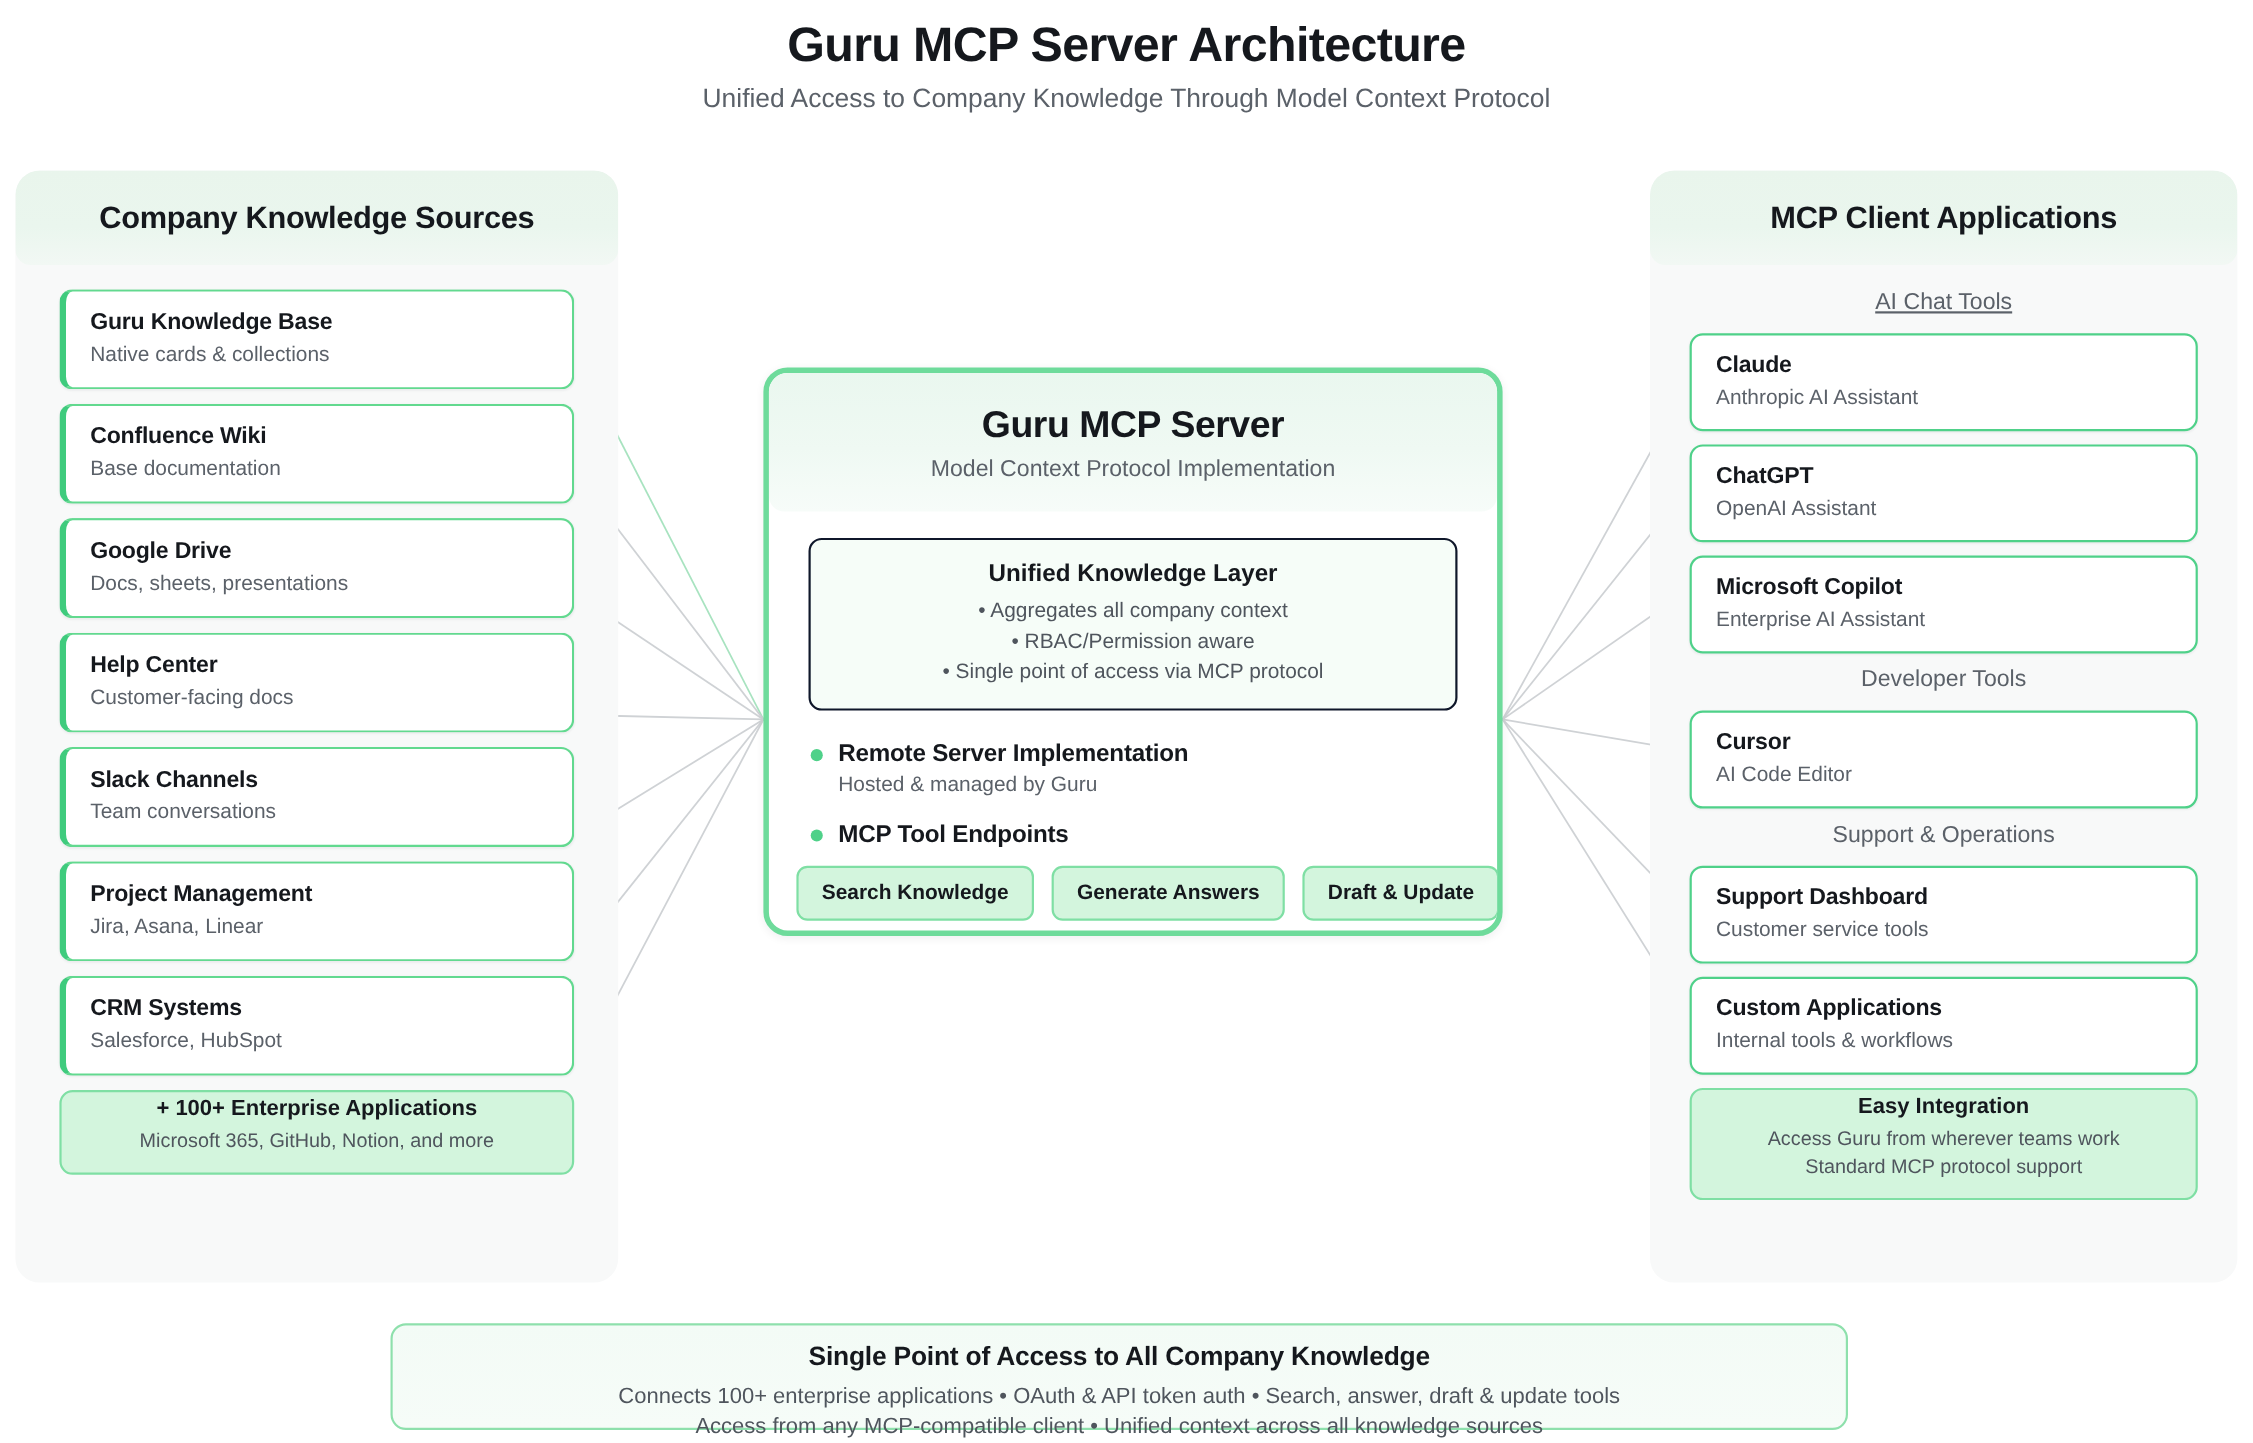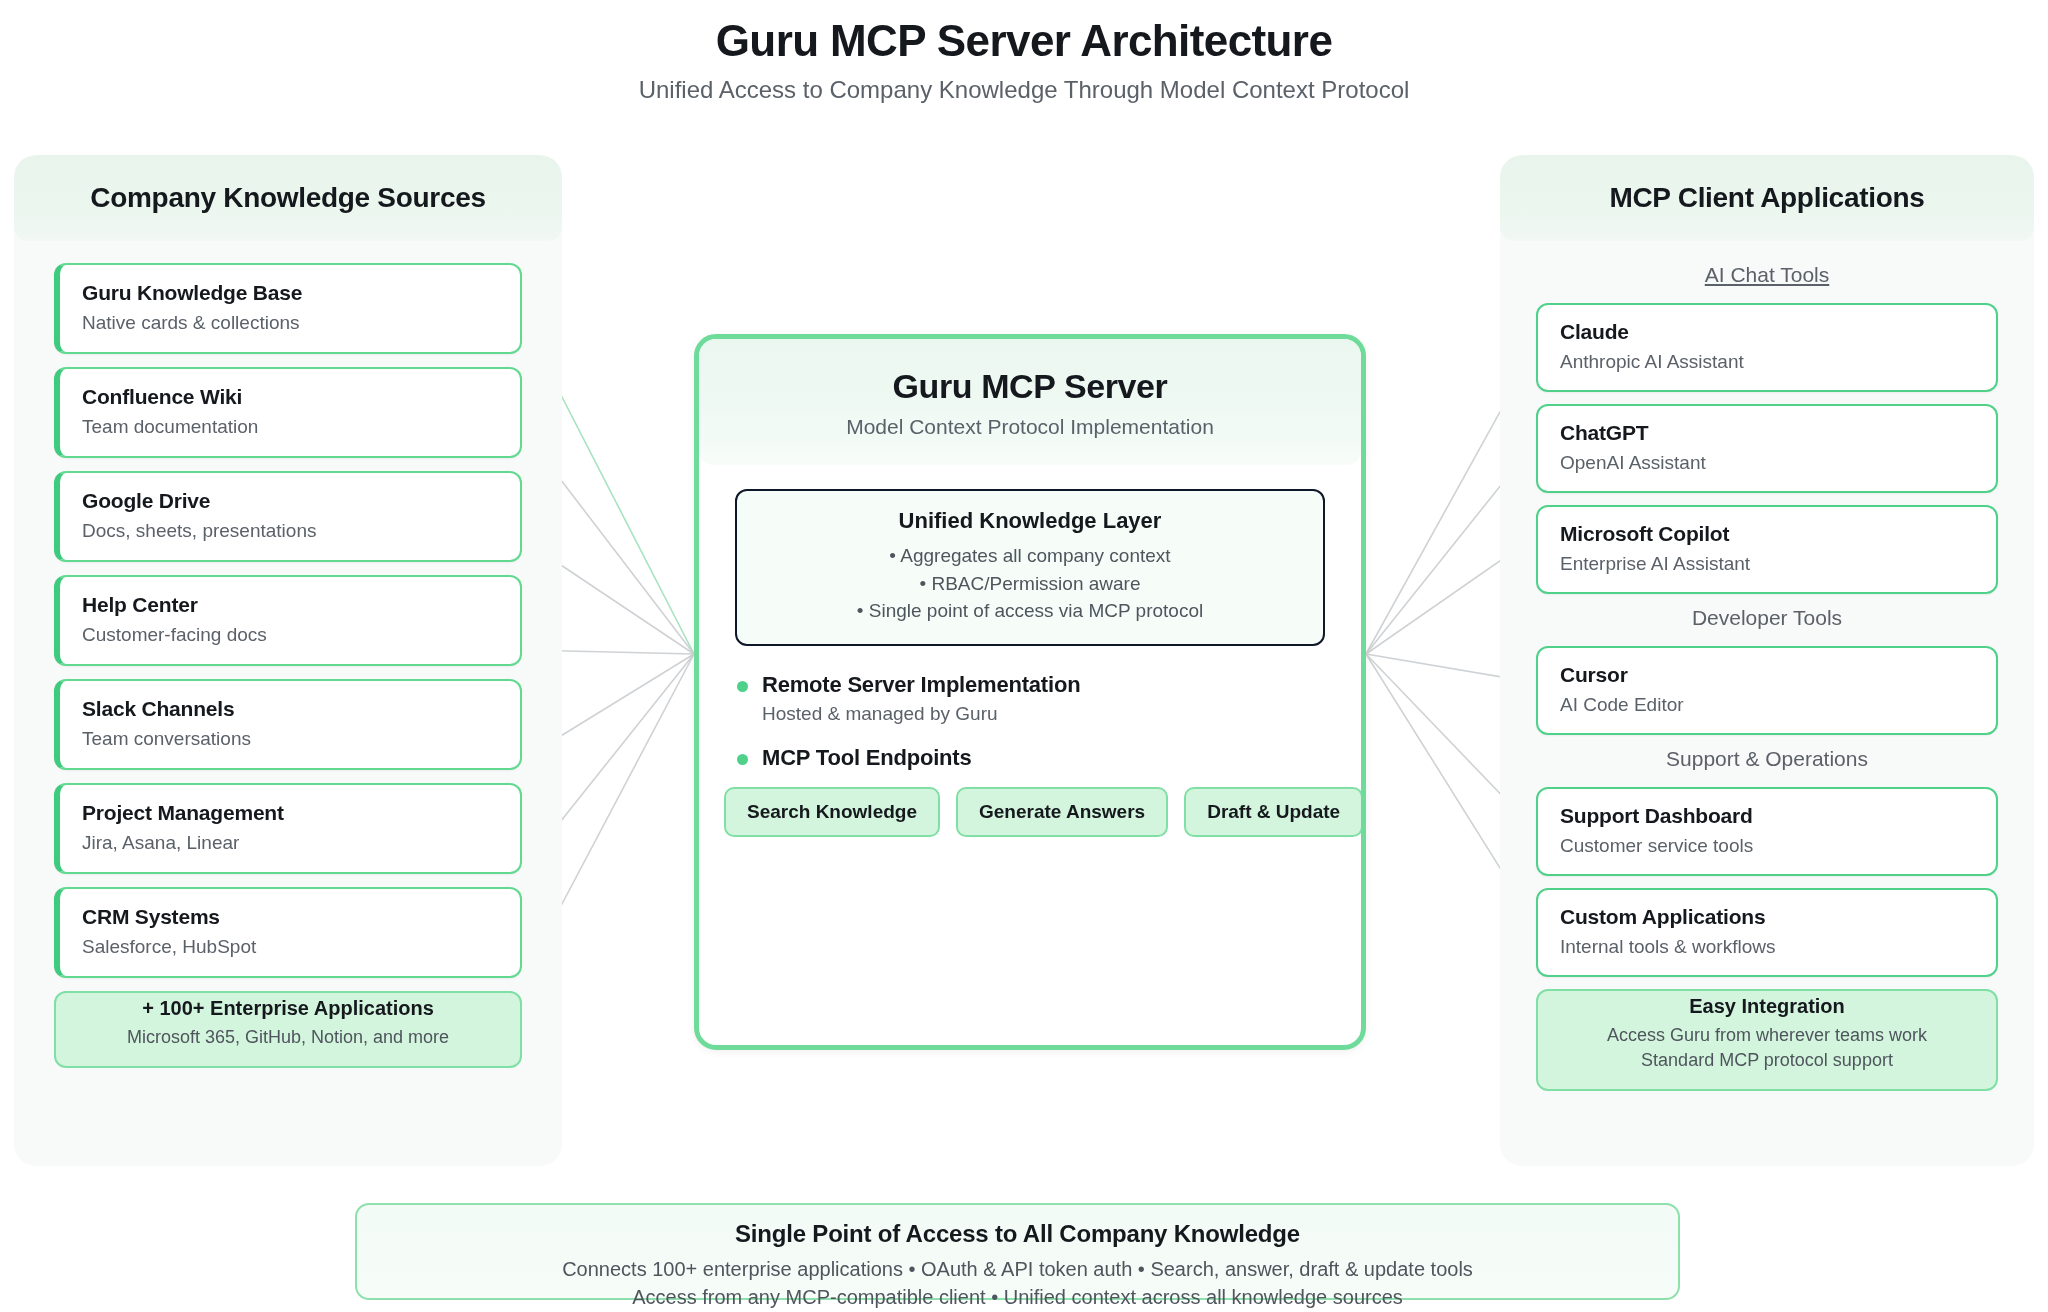--- a/index.html
+++ b/index.html
@@ -146,21 +146,21 @@
     margin: 12px 0 16px 0;
   }
   .group-label.first { margin-top: 6px; text-decoration: underline; }
 
   
   .server {
     position: absolute;
     left: 694px;
     top: 334px;
     width: 672px;
-    height: 716px;
+    height: 517px;
     background: #ffffff;
     border: 5px solid #6edb9b;
     border-radius: 22px;
     z-index: 3;
     box-shadow: 0 2px 8px rgba(16,24,40,0.06);
     overflow: hidden;
   }
   .server-header {
     background: linear-gradient(180deg, #eaf7ef 0%, #eff9f3 55%, #f7fcf9 100%);
     padding: 28px 0 26px 0;
@@ -302,21 +302,21 @@
       <div class="panel-header-title">Company Knowledge Sources</div>
     </div>
     <div class="panel-body">
 
       <div class="src-card">
         <div class="card-title">Guru Knowledge Base</div>
         <div class="card-sub">Native cards &amp; collections</div>
       </div>
       <div class="src-card">
         <div class="card-title">Confluence Wiki</div>
-        <div class="card-sub">Team documentation</div>
+        <div class="card-sub">Base documentation</div>
       </div>
       <div class="src-card">
         <div class="card-title">Google Drive</div>
         <div class="card-sub">Docs, sheets, presentations</div>
       </div>
       <div class="src-card">
         <div class="card-title">Help Center</div>
         <div class="card-sub">Customer-facing docs</div>
       </div>
       <div class="src-card">

